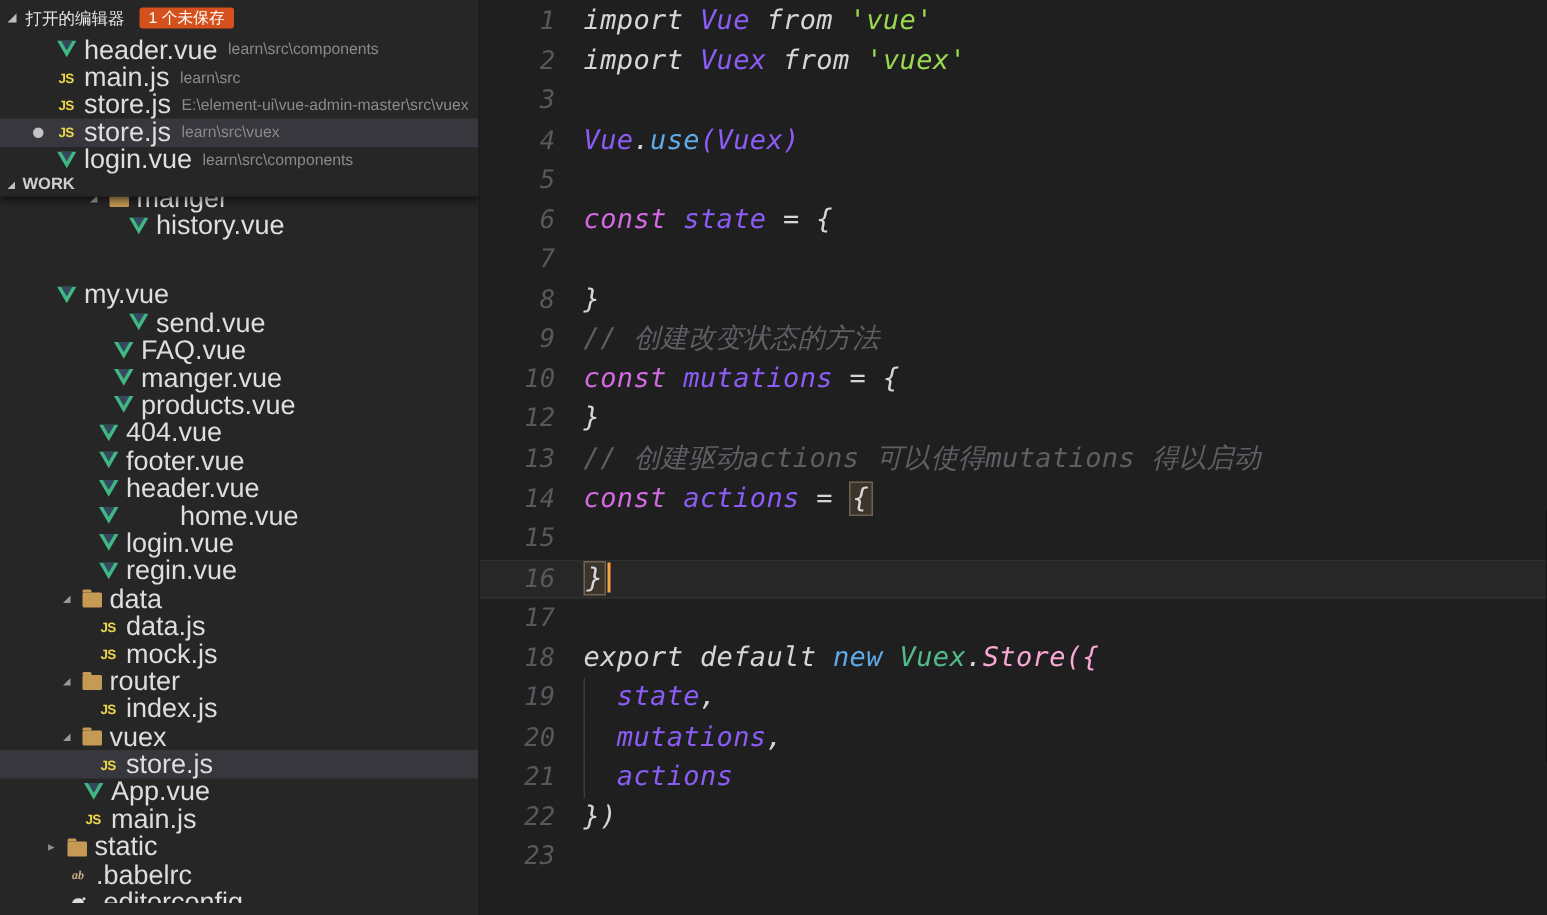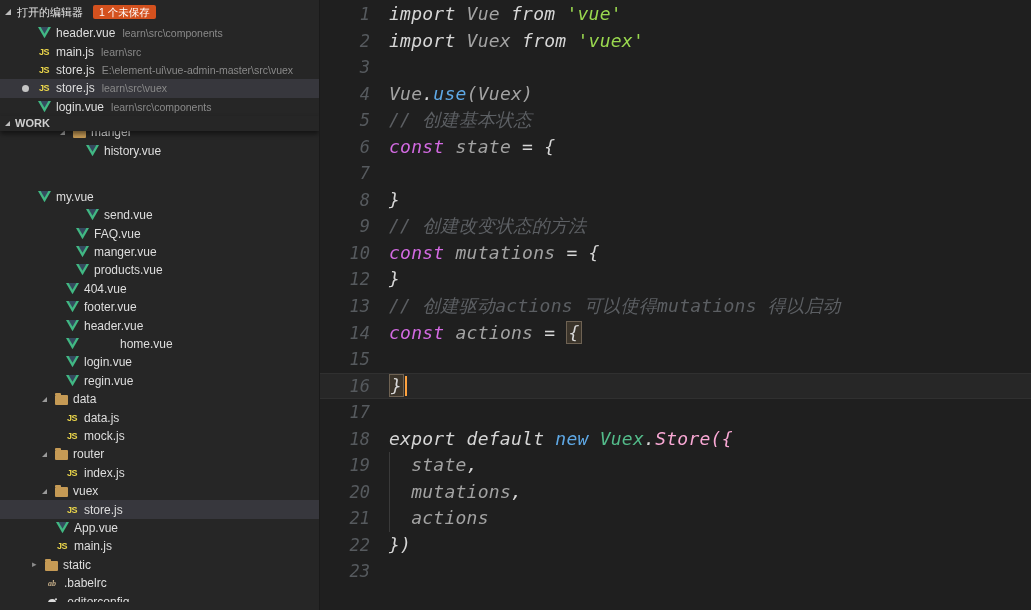--- a/index.html
+++ b/index.html
@@ -8,21 +8,21 @@
   
   .sidebar{width:320px;flex-shrink:0;background:#262626;color:#d0d0d0;overflow:hidden;border-right:1px solid #1a1a1a;box-sizing:border-box;}
   .sec-header{height:24px;display:flex;align-items:center;padding-left:5px;}
   .tri-open{width:0;height:0;border-bottom:6px solid #bdbdbd;border-left:6px solid transparent;flex-shrink:0;}
   .sec-title{margin-left:6px;font-size:11px;color:#e6e6e6;}
   .badge{margin-left:10px;background:#d4511e;color:#fff;font-size:10.5px;line-height:14px;padding:0 6px;border-radius:2px;}
   .oe-row{height:18.4px;display:flex;align-items:center;padding-left:22px;white-space:nowrap;}
   .oe-row .dot{width:14px;flex-shrink:0;display:flex;align-items:center;}
   .oe-row .dot::before{content:'';width:7px;height:7px;border-radius:50%;background:#c4c4c4;}
   .ficon{width:16px;flex-shrink:0;display:flex;justify-content:center;align-items:center;}
-  .flabel{margin-left:4px;font-size:12px;color:#dedede;}
+  .flabel{margin-left:4px;font-size:18px;color:#dedede;}
   .fdesc{margin-left:7px;font-size:10.5px;color:#8a8a8a;}
   .sel{background:#37373d;}
   .work-header{height:15px;display:flex;align-items:center;padding-left:5px;font-size:11px;font-weight:bold;color:#cfcfcf;background:#262626;position:relative;z-index:3;box-shadow:0 3px 5px rgba(0,0,0,.5);}
   .work-header .tri-open{border-bottom-width:5px;border-left-width:5px;margin-right:5px;}
   .tree{position:relative;z-index:1;height:471px;overflow:hidden;}
   .t-row{height:18.4px;display:flex;align-items:center;white-space:nowrap;}
   .tw{width:11px;flex-shrink:0;display:flex;align-items:center;}
   .tw-open::before{content:'';width:0;height:0;border-bottom:5px solid #9a9a9a;border-left:5px solid transparent;}
   .tw-closed::before{content:'\25B8';color:#8c8c8c;font-size:9px;line-height:9px;}
   .js-badge{font-weight:bold;font-size:9px;color:#ecd74b;letter-spacing:-.5px;font-family:"Liberation Sans",sans-serif;}
@@ -31,21 +31,21 @@
   .babel-ic{font-style:italic;font-weight:bold;font-size:8px;color:#c8b08a;font-family:"Liberation Serif",serif;}
 
   
   .editor{flex:1;background:#1f1f1f;padding-top:1px;overflow:hidden;font-family:"DejaVu Sans Mono",monospace;font-style:italic;}
   .cl{display:flex;height:26.55px;}
   .ln{width:50px;text-align:right;font-size:17px;line-height:26.55px;color:#565a5e;flex-shrink:0;}
   .code{margin-left:19px;font-size:18px;line-height:26.55px;letter-spacing:.25px;white-space:pre;position:relative;}
   .cur-line{background:#272727;box-shadow:inset 0 1px 0 #303030,inset 0 -1px 0 #303030;}
   .code.guide::before{content:'';position:absolute;left:0;top:0;bottom:0;width:1px;background:#3a3a3a;}
   .tk-p{color:#d6d6d6;}
-  .tk-r{color:#a3a3a3;}
+  .tk-r{color:#8b5cf6;}
   .tk-k{color:#d36ae2;}
   .tk-b{color:#5fa9e6;}
   .tk-s{color:#9ad94f;}
   .tk-c{color:#5c5f63;}
   .tk-t1{color:#53bb8a;}
   .tk-t2{color:#f9a8d4;}
   .tk-box{color:#d8d8d8;border:1px solid #6e6253;background:#3b342a;padding:0 1px;}
   .cursor{display:inline-block;width:2px;height:20px;background:#ffa23e;vertical-align:-4px;margin-left:1px;}
 </style>
 </head>
@@ -365,21 +365,20 @@
         <div class="cl">
     <span class="ln">3</span>
     <span class="code"></span>
   </div>
         <div class="cl">
     <span class="ln">4</span>
     <span class="code"><span class="tk-r">Vue</span><span class="tk-p">.</span><span class="tk-b">use</span><span class="tk-r">(Vuex)</span></span>
   </div>
         <div class="cl">
     <span class="ln">5</span>
-    <span class="code"><span class="tk-c">// 创建基本状态</span></span>
   </div>
         <div class="cl">
     <span class="ln">6</span>
     <span class="code"><span class="tk-k">const</span><span class="tk-p"> </span><span class="tk-r">state</span><span class="tk-p"> = {</span></span>
   </div>
         <div class="cl">
     <span class="ln">7</span>
     <span class="code"></span>
   </div>
         <div class="cl">

